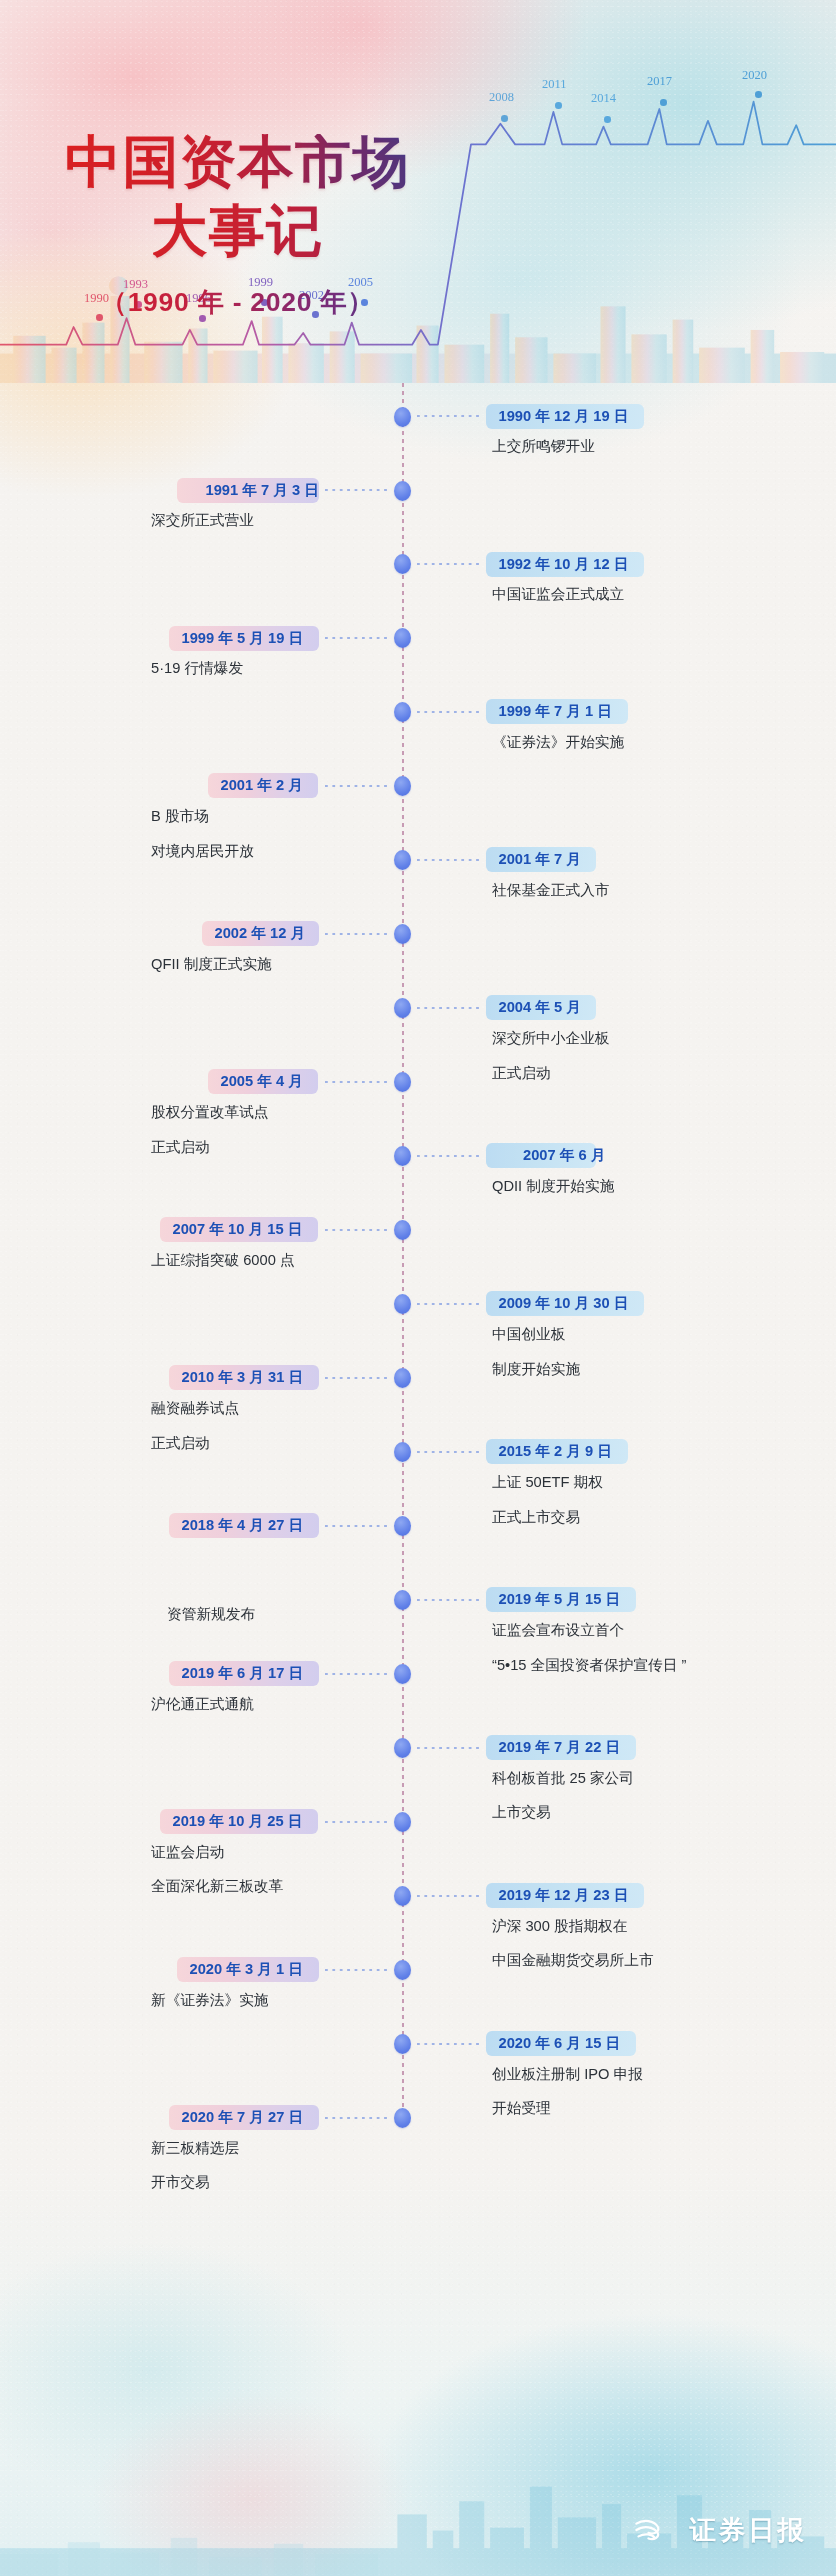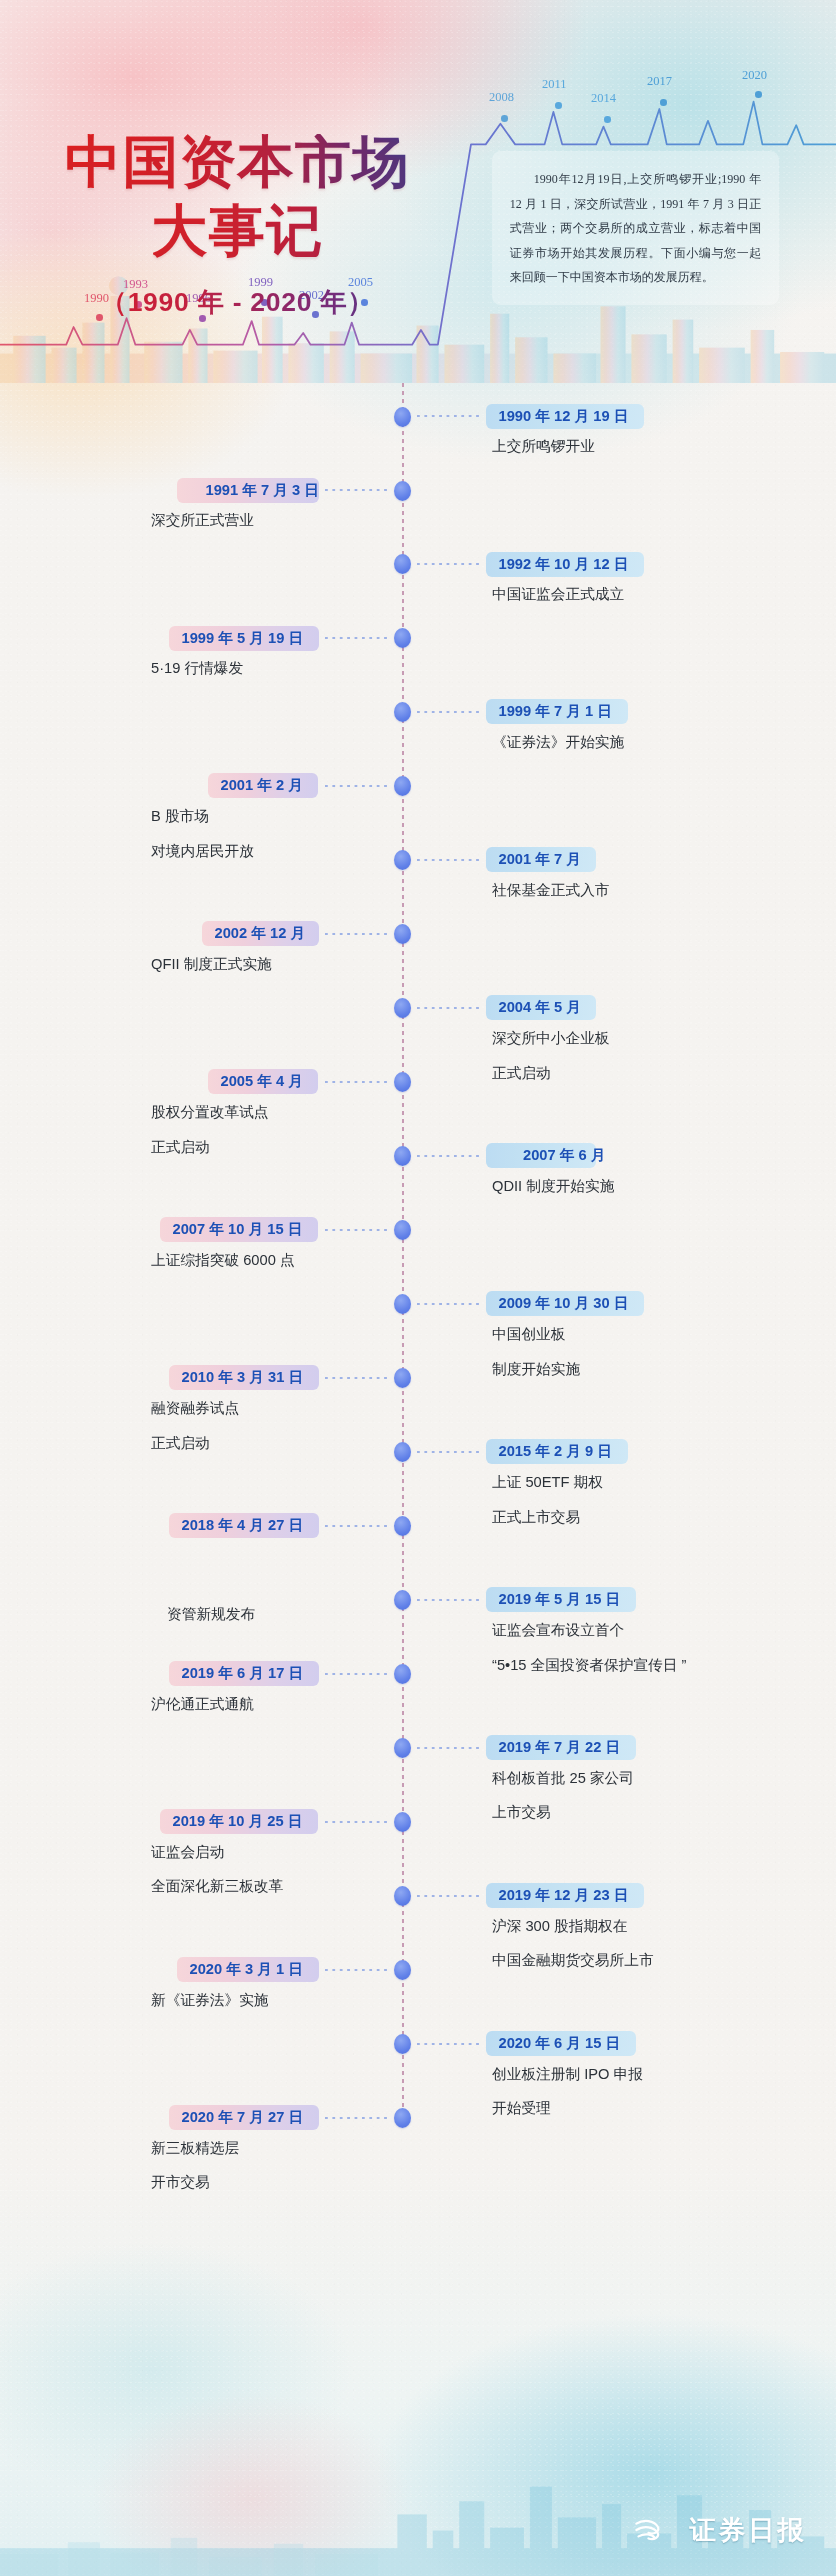--- a/index.html
+++ b/index.html
@@ -217,23 +217,20 @@
 
     <div class="yearmark" style="left:742px;top:68px;color:#4e9fd6;">2020</div>
     <div class="ydot" style="left:755px;top:91px;background:#4e9fd6;"></div>
 
     <div class="title-block">
       <div class="title-l1">中国资本市场</div>
       <div class="title-l2">大事记</div>
       <div class="title-range">（1990 年 - 2020 年）</div>
     </div>
 
-    <div class="intro-box">
-      <div class="intro-text">1990年12月19日,上交所鸣锣开业;1990 年 12 月 1 日，深交所试营业，1991 年 7 月 3 日正式营业；两个交易所的成立营业，标志着中国证券市场开始其发展历程。下面小编与您一起来回顾一下中国资本市场的发展历程。</div>
-    </div>
   </div>
 
   <div class="timeline">
     <div class="spine"></div>
     <div id="events-root">
         <div class="node" style="top: 23.6px;"></div>
         <div class="leader" style="top: 32px; left: 417px; width: 63px;"></div>
         <div class="badge right" style="top: 20.6px; width: 158px; left: 486px;">1990 年 12 月 19 日</div>
         <div class="desc right" style="top: 54px; left: 492px;">上交所鸣锣开业</div>
         <div class="node" style="top: 98px;"></div>

